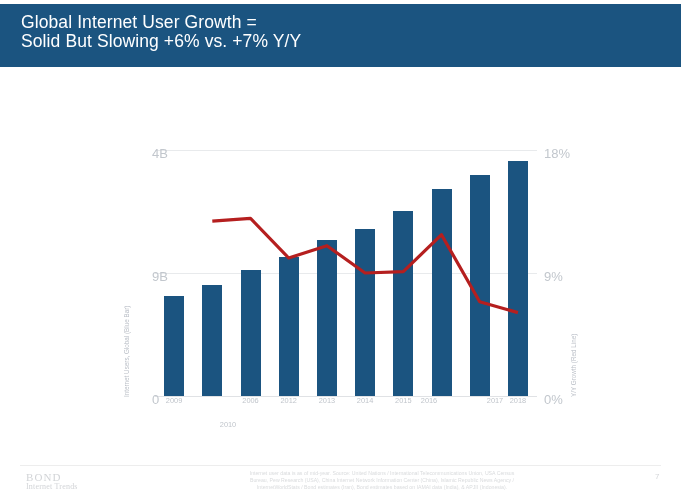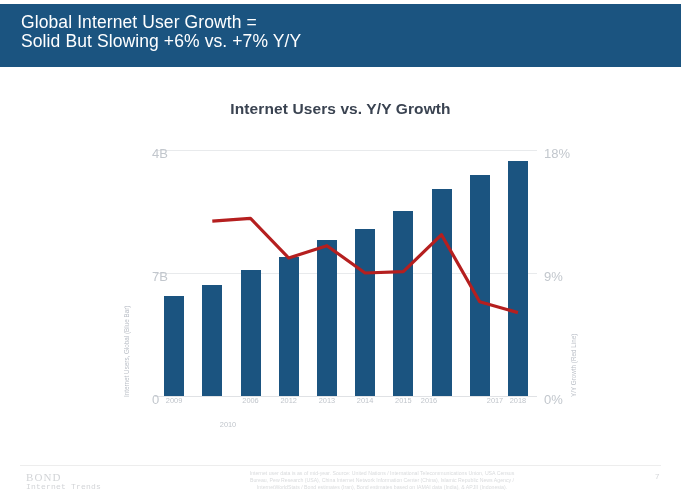--- a/index.html
+++ b/index.html
@@ -97,21 +97,21 @@
   #bond-logo{
     position:absolute;left:26px;top:6px;
     color:#d2d4d7;
   }
   #bond-logo .bond-name{
     font-family:"Liberation Serif", serif;
     font-size:11px;letter-spacing:1.1px;
     display:block;
   }
   #bond-logo .bond-sub{
-    font-family:Liberation Mono, monospace;
+    font-family:Liberation Serif, serif;
     font-size:8px;letter-spacing:0.2px;
     display:block;margin-top:-1px;
   }
   #footnote{
     position:absolute;left:172px;top:5px;width:420px;
     font-size:5.2px;line-height:7.2px;
     color:#d9dbdd;
     text-align:center;
     white-space:pre-line;
   }
@@ -123,36 +123,35 @@
 </head>
 <body>
 
 <div id="header-banner">
   <div id="header-title">Global Internet User Growth =
 Solid But Slowing +6% vs. +7% Y/Y</div>
 </div>
 
 <div id="slide-body">
 
-  <div id="chart-title">Internet Users vs. Y/Y Growth</div>
 
   <div id="chart-area">
 
     <div class="axis-title" id="y-axis-left-title">Internet Users, Global (Blue Bar)</div>
     <div class="axis-title" id="y-axis-right-title">Y/Y Growth (Red Line)</div>
 
     <div class="gridline" style="top:83px;"></div>
     <div class="gridline" style="top:206px;"></div>
     <div class="baseline" style="top:329px;"></div>
 
     <div class="ytick-left-wrap" style="top:79px;">
         <span class="ytick">4B</span>
       </div>
     <div class="ytick-left-wrap" style="top:202px;">
-        <span class="ytick">7B</span>
+        <span class="ytick">9B</span>
       </div>
     <div class="ytick-left-wrap" style="top:325px;">
         <span class="ytick">0</span>
       </div>
 
     <div class="ytick-right-wrap" style="top:79px;">
         <span class="ytick">18%</span>
       </div>
     <div class="ytick-right-wrap" style="top:202px;">
         <span class="ytick">9%</span>

